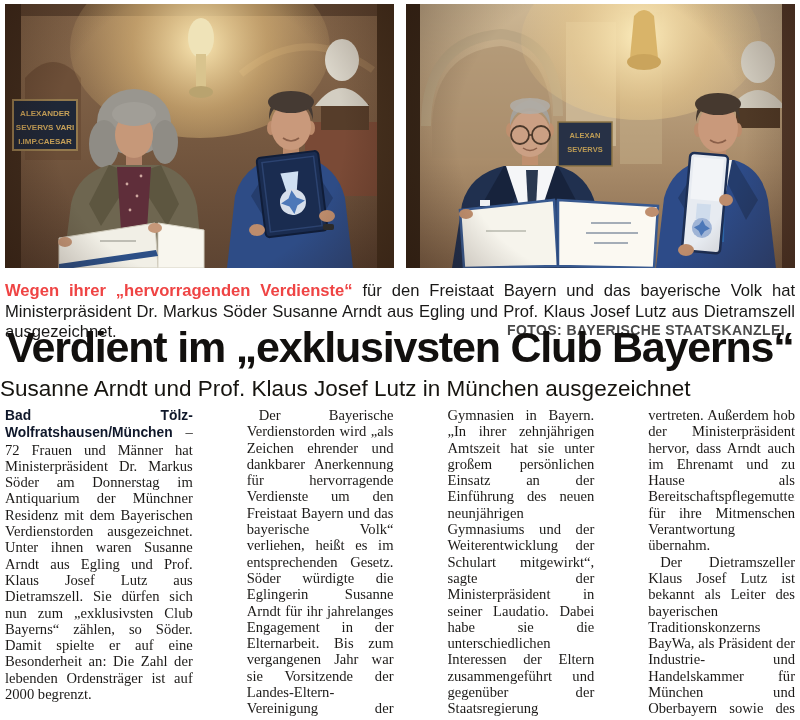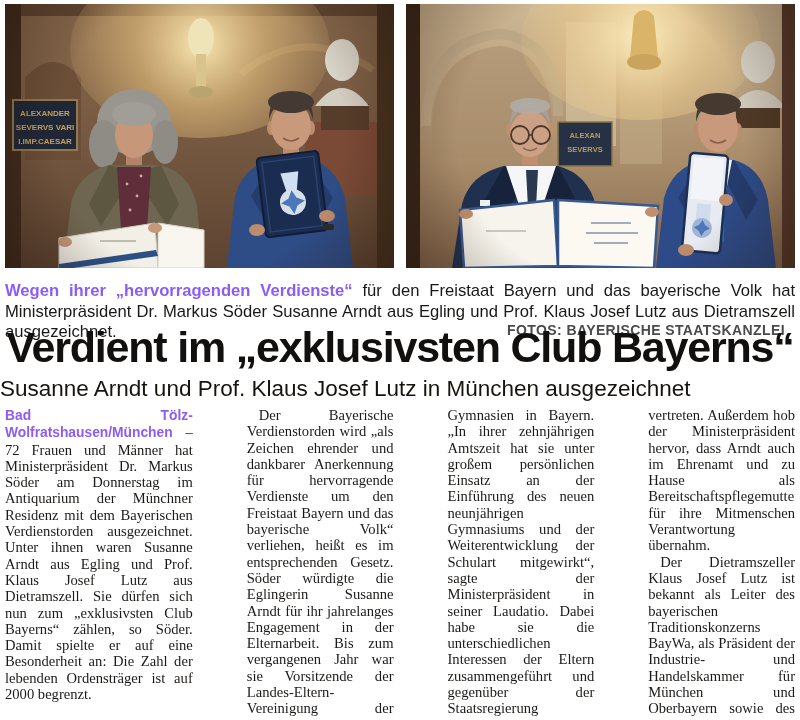--- a/index.html
+++ b/index.html
@@ -7,38 +7,38 @@
   .page{position:relative;width:800px;height:720px;background:#ffffff;}
 
   
   .photos-row{position:absolute;left:5px;top:4px;width:790px;display:flex;gap:12px;}
   .photo{margin:0;width:389px;height:264px;overflow:hidden;background:#6b4f3a;}
   .photo svg{display:block;width:100%;height:100%;}
 
   
   .caption{position:absolute;left:5px;top:281px;width:790px;font-size:16.6px;line-height:20.5px;
            color:#191817;text-align:justify;}
-  .caption .lead{font-weight:bold;color:#8b5cf6;}
+  .caption .lead{font-weight:bold;color:#ef4444;}
   .caption .credit{position:absolute;right:10px;bottom:2px;font-size:14px;letter-spacing:.4px;
            color:#4a4a4a;font-weight:700;}
 
   
   .headline{position:absolute;left:0;top:324px;width:800px;margin:0;text-align:center;
             font-size:43px;line-height:46px;font-weight:bold;letter-spacing:-1.2px;color:#12100e;}
   .subheadline{position:absolute;left:0;top:376px;width:800px;margin:0;text-align:left;
             font-size:22.5px;line-height:26px;font-weight:normal;color:#16140f;}
 
   
   .article{position:absolute;left:5px;top:407px;width:790px;height:310px;overflow:hidden;
            column-count:4;column-gap:13px;column-fill:auto;
            font-family:"Liberation Serif",serif;font-size:14.6px;line-height:16.3px;
            color:#1c1a18;text-align:justify;hyphens:auto;-webkit-hyphens:auto;}
   .article p{margin:0;}
   .article p + p{text-indent:12px;margin-left:41px;}
-  .article .dateline{font-family:"Liberation Sans",sans-serif;font-weight:bold;font-size:13.8px;color:#8b5cf6;}
+  .article .dateline{font-family:"Liberation Sans",sans-serif;font-weight:bold;font-size:13.8px;color:#0f172a;}
 </style>
 </head>
 <body>
 
 <div class="page">
 
   <div class="photos-row">
 
     <figure class="photo">
       <svg viewBox="0 0 389 264" preserveAspectRatio="none">

